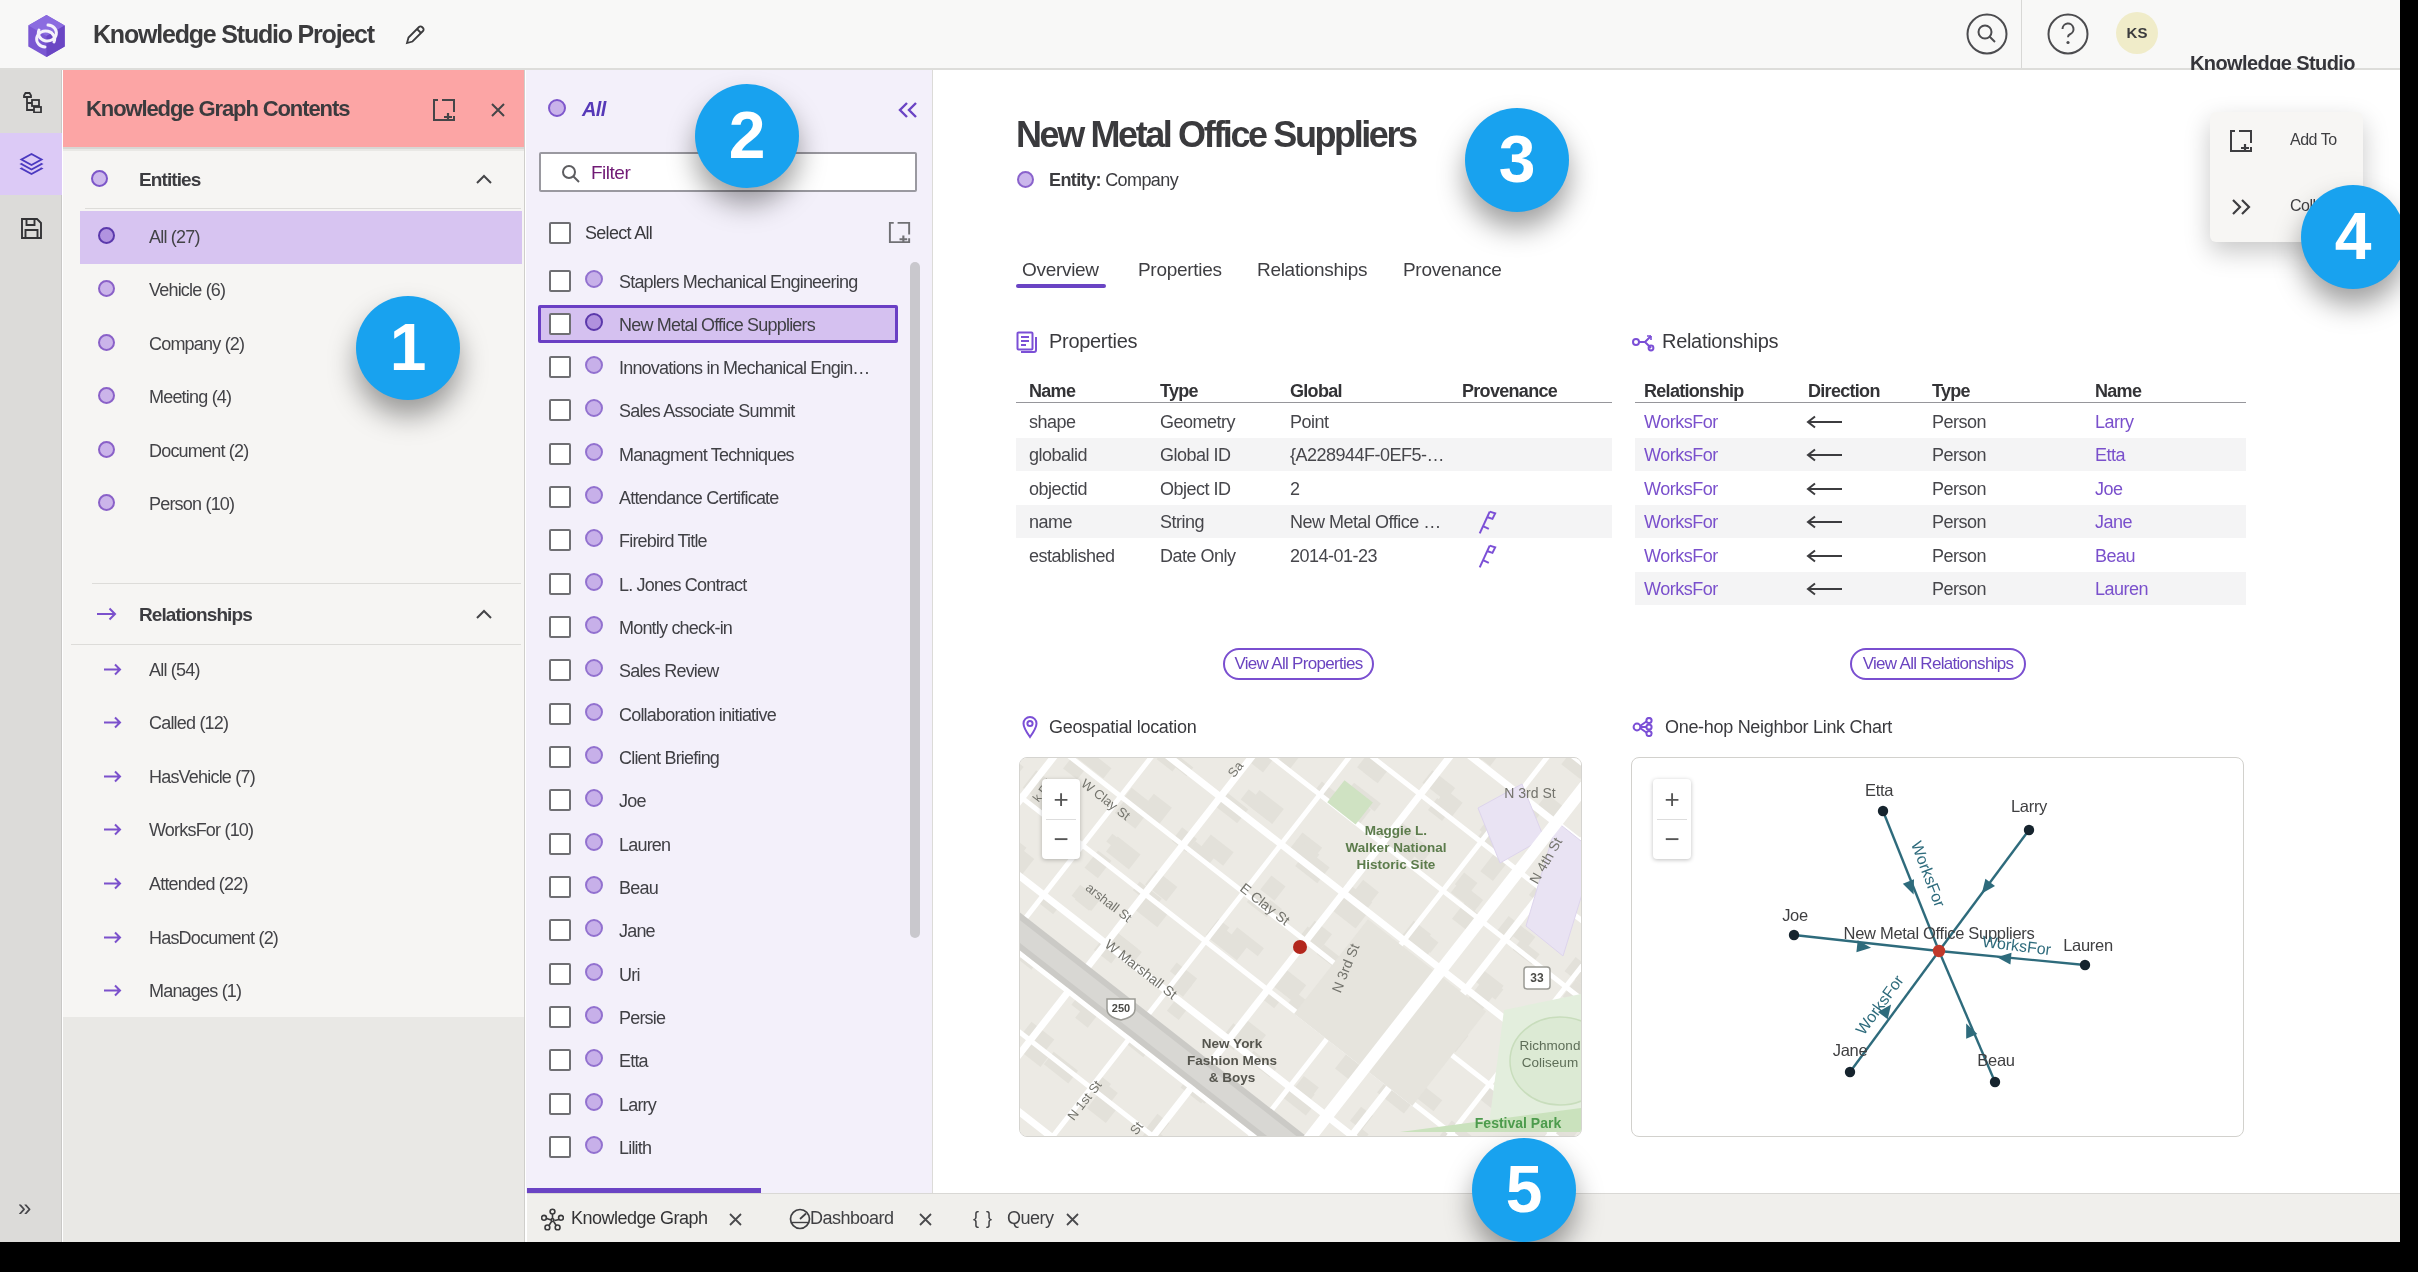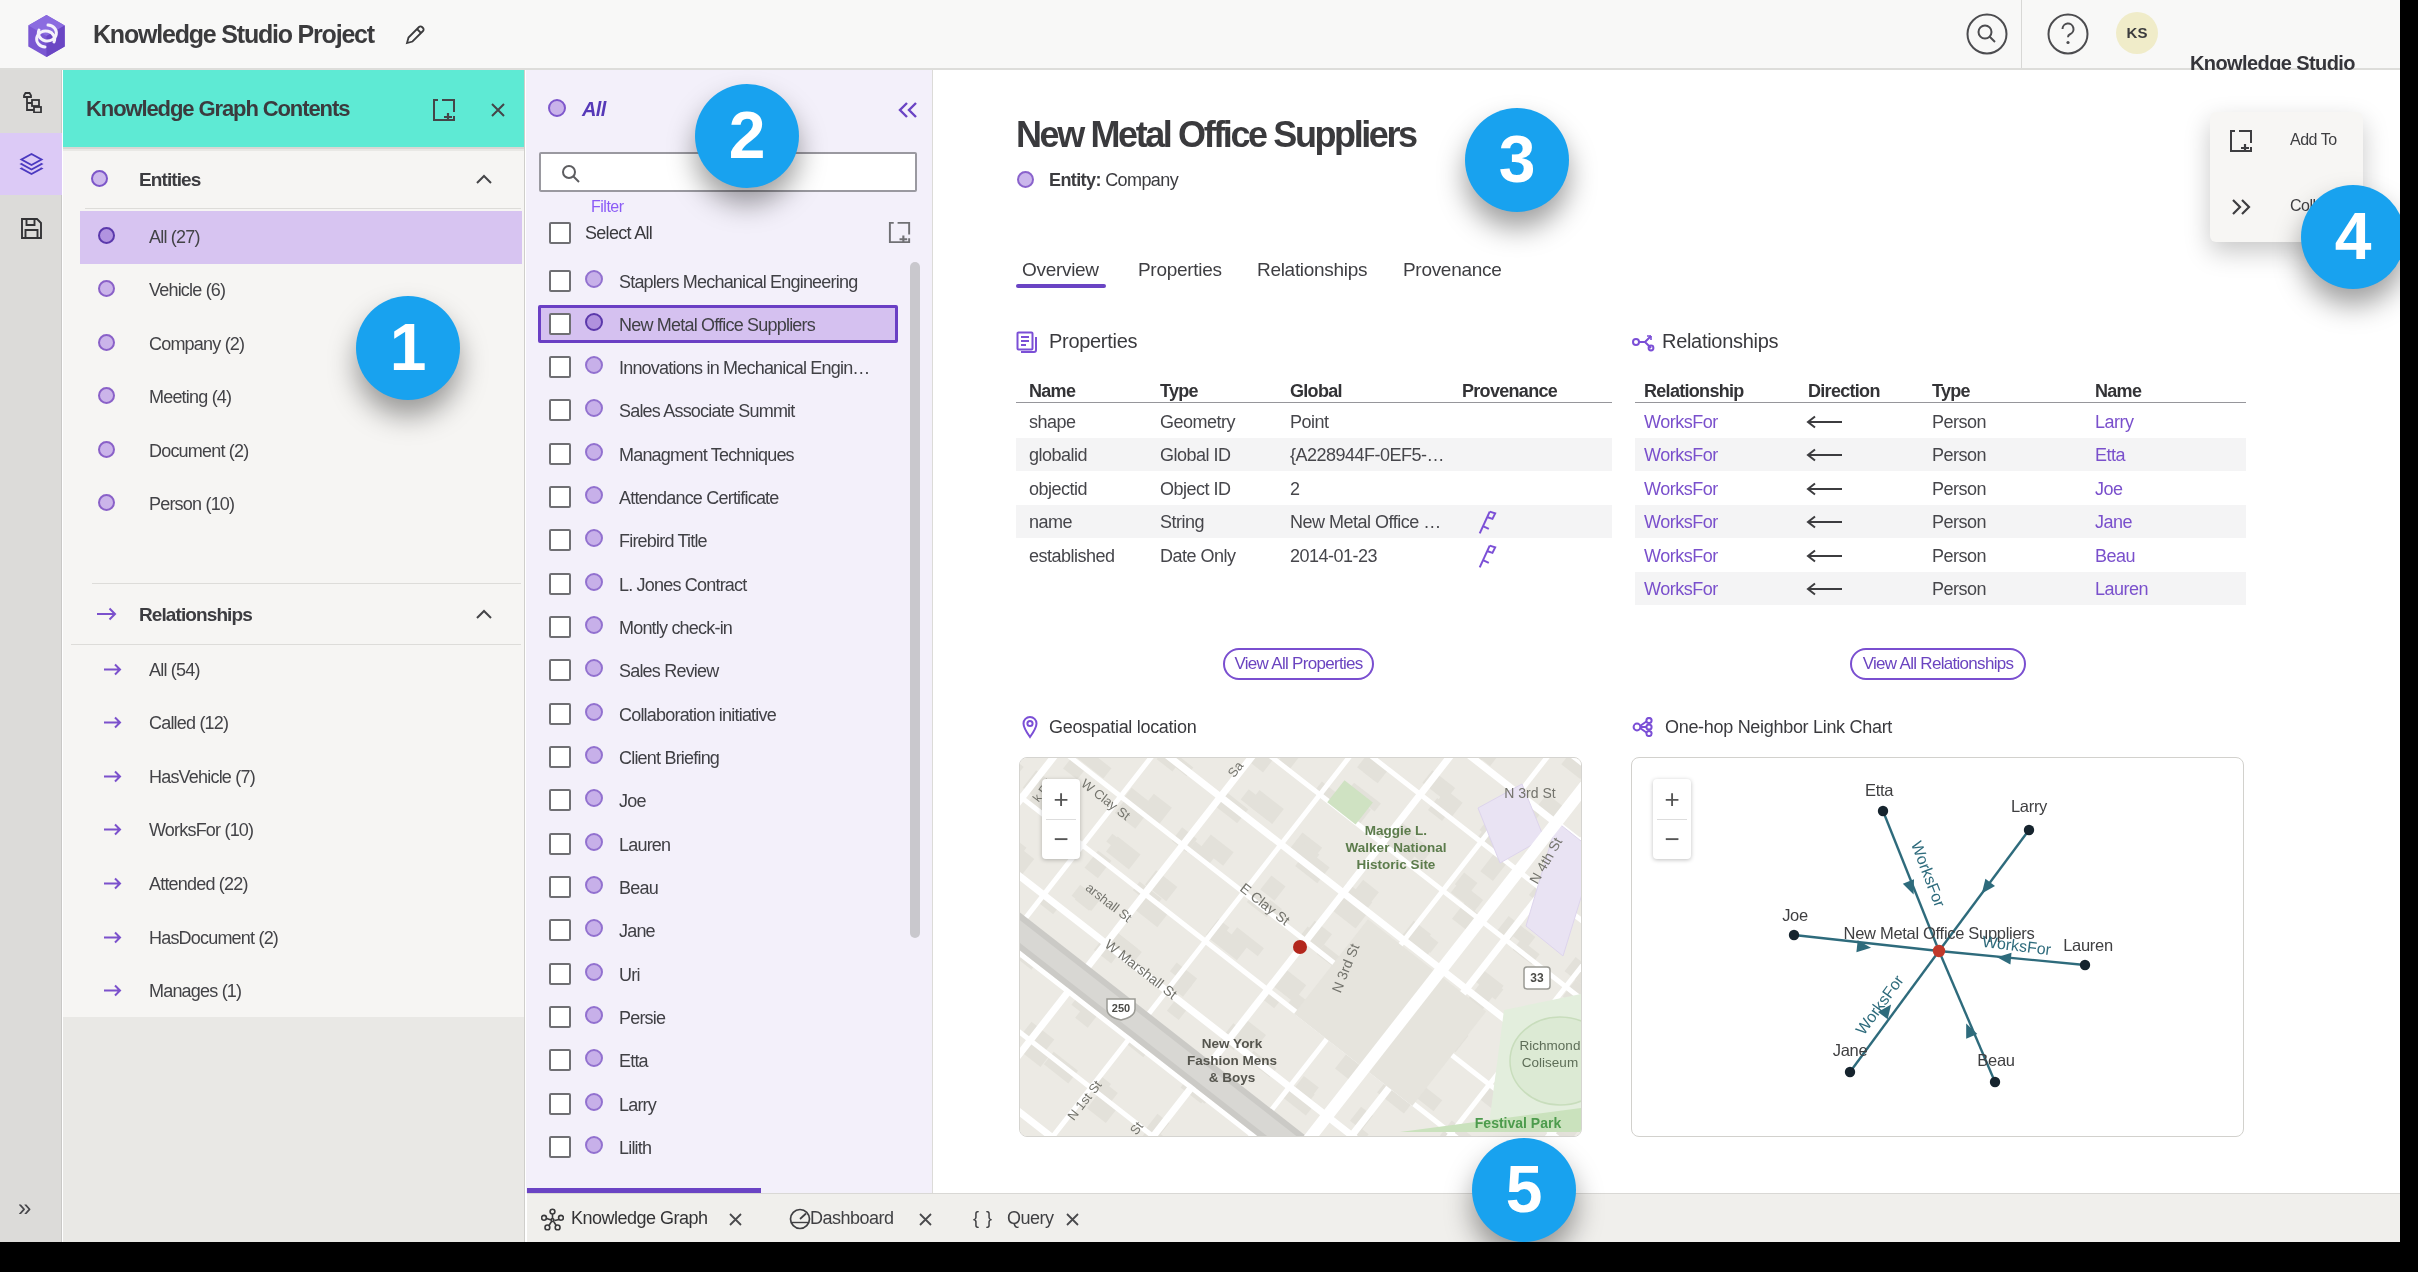--- a/index.html
+++ b/index.html
@@ -12,33 +12,33 @@
 #htitle { position:absolute; left:93px; top:20px; font-size:25px; font-weight:700; letter-spacing:-1.2px; color:#3b3b3d; }
 .hdivider { position:absolute; left:2021px; top:0; width:1px; height:68px; background:#d8d8d6; }
 #husr { position:absolute; left:2190px; top:12px; font-size:20px; font-weight:700; letter-spacing:-0.6px; color:#35353a; line-height:23px;margin-top:40px;}
 #husr .sub { font-weight:400; font-size:18px; color:#4c4c50; letter-spacing:-0.4px;}
 .avatar { position:absolute; left:2116px; top:12px; width:42px; height:42px; border-radius:50%; background:#f0ecc9; text-align:center; line-height:42px; font-size:15px; font-weight:700; color:#3c3c3e; letter-spacing:0;}
 
 #rail { position:absolute; left:0; top:70px; width:62px; height:1172px; background:#dcdbd9; border-right:1px solid #c9c8c6;}
 #railsel { position:absolute; left:0; top:63px; width:62px; height:62px; background:#dccaf6; }
 
 #p1 { position:absolute; left:63px; top:70px; width:462px; height:1172px; background:#e9e8e5; border-right:1px solid #cfcecb;}
-#p1 .titlebar { position:absolute; left:0; top:0; width:100%; height:79px; background:#5eead4; border-bottom:2px solid #d8d7d4;}
+#p1 .titlebar { position:absolute; left:0; top:0; width:100%; height:79px; background:#fca5a5; border-bottom:2px solid #d8d7d4;}
 #p1 .titlebar .t { position:absolute; left:23px; top:26px; font-size:22px; font-weight:700; letter-spacing:-1.1px; color:#3b3b3e;}
 #p1 .content { position:absolute; left:0; top:81px; width:100%; height:866px; background:#f6f5f3;}
 .p1row { position:absolute; left:0; width:100%; height:53px; }
 .p1row .lbl { position:absolute; left:86px; top:50%; transform:translateY(-50%); font-size:18px; letter-spacing:-0.8px; color:#434347;}
 .p1row .lblb { position:absolute; left:76px; top:50%; transform:translateY(-50%); font-size:19px; font-weight:700; letter-spacing:-0.9px; color:#3c3c40;}
 .circ { position:absolute; border-radius:50%; }
 .p1sep { position:absolute; height:1px; background:#dddcd9; }
 .selband1 { position:absolute; left:17px; top:60px; width:442px; height:53px; background:#d7c4f1; }
 
 #p2 { position:absolute; left:526px; top:70px; width:407px; height:1123px; background:#f3f0fa; border-right:1px solid #dcdbd8;}
 .filter { position:absolute; left:13px; top:82px; width:378px; height:40px; background:#fff; border:2px solid #9a99a0; border-radius:2px;}
-.filter .ph { position:absolute; left:50px; top:8px; font-size:16px; color:#8b5cf6; letter-spacing:-0.5px;margin-top:36px;}
+.filter .ph { position:absolute; left:50px; top:8px; font-size:19px; color:#701a75; letter-spacing:-0.5px;}
 .cb { position:absolute; width:22px; height:22px; border:2px solid #6f6f73; border-radius:2px; background:#fff;}
 .p2row { position:absolute; left:0; width:100%; height:43px;}
 .p2row .lbl { position:absolute; left:93px; top:50%; transform:translateY(-50%); font-size:18px; letter-spacing:-0.8px; color:#404045;}
 .p2sel { position:absolute; left:12px; width:360px; height:38px; background:#d5c1f0; border:3px solid #6a3fc4; border-radius:2px;}
 .p2scroll { position:absolute; left:384px; top:192px; width:10px; height:676px; background:#c9c8cd; border-radius:5px;}
 
 #main { position:absolute; left:934px; top:70px; width:1466px; height:1118px; background:#fff; }
 #mtitle { position:absolute; left:82px; top:44px; font-size:36px; font-weight:700; letter-spacing:-2.4px; color:#3a3a3d;}
 .tabs { position:absolute; top:189px; font-size:19px; letter-spacing:-0.3px; color:#3e3e42;}
 .tabu { position:absolute; left:82px; top:214px; width:90px; height:4px; background:#6a44c4; border-radius:2px;}

